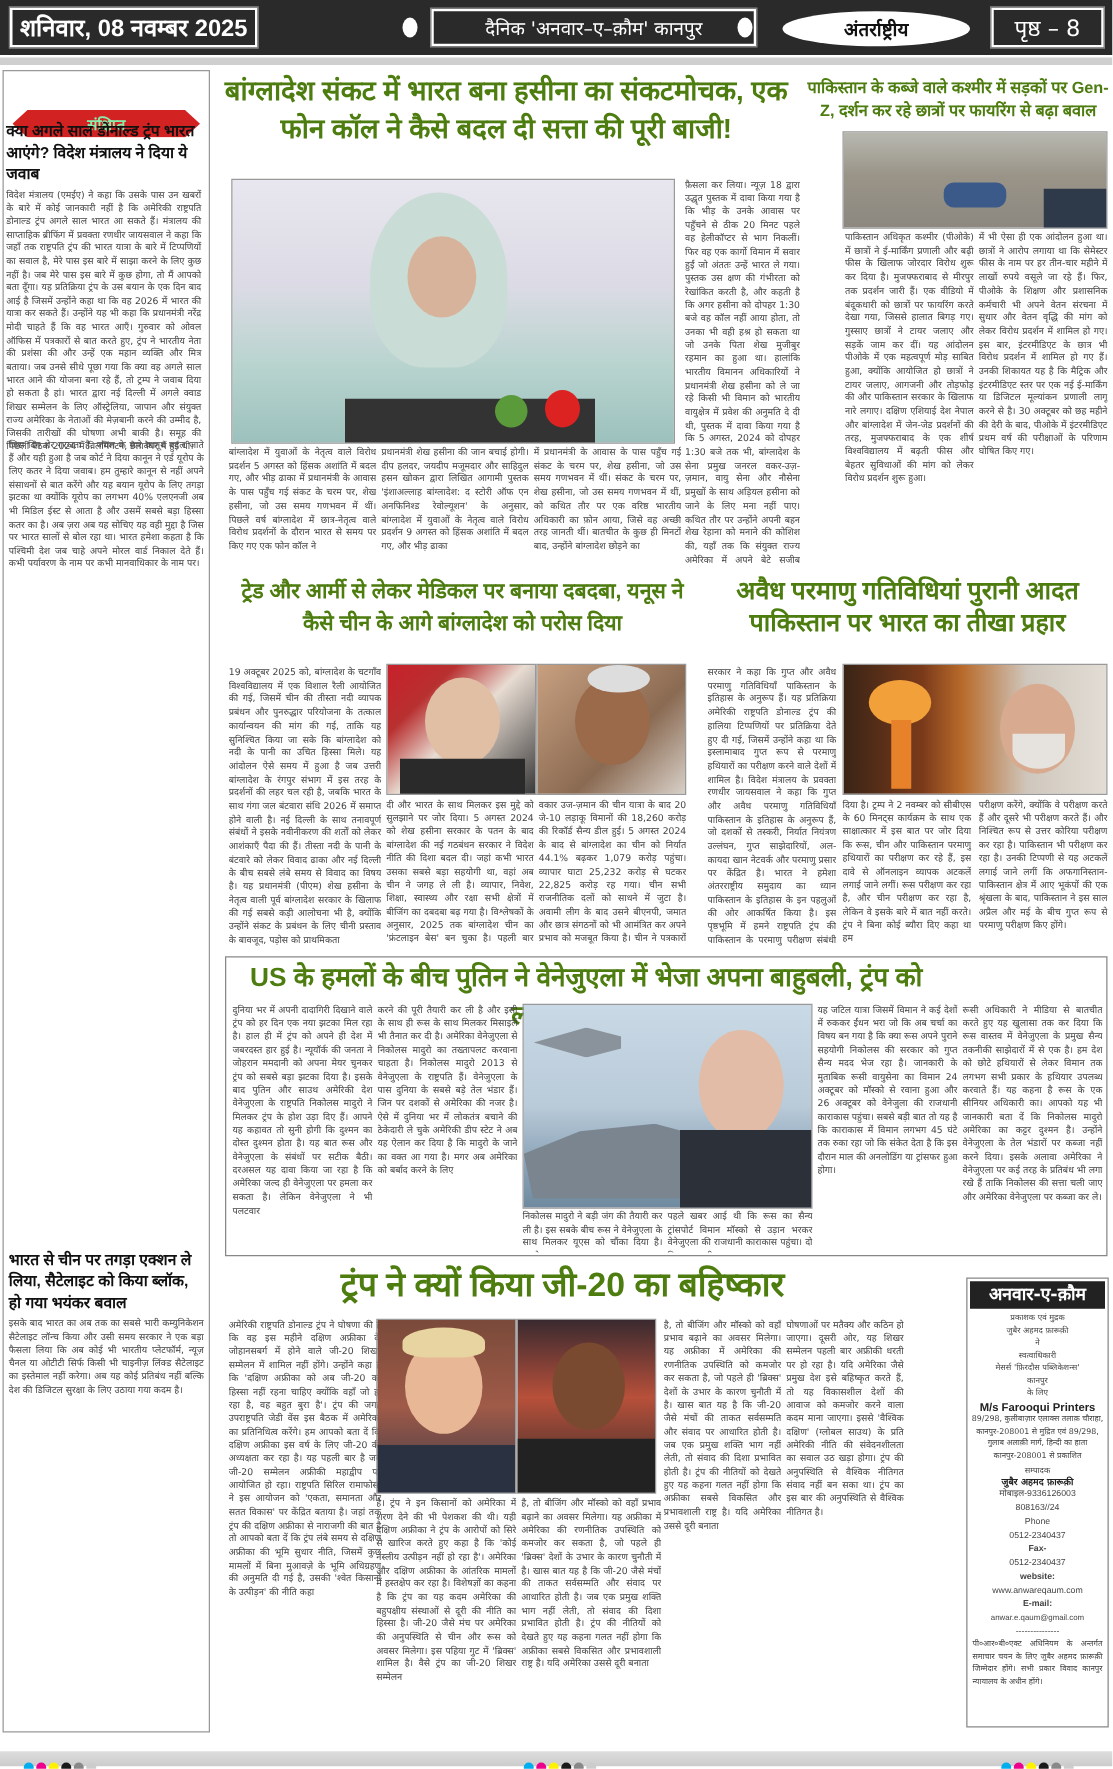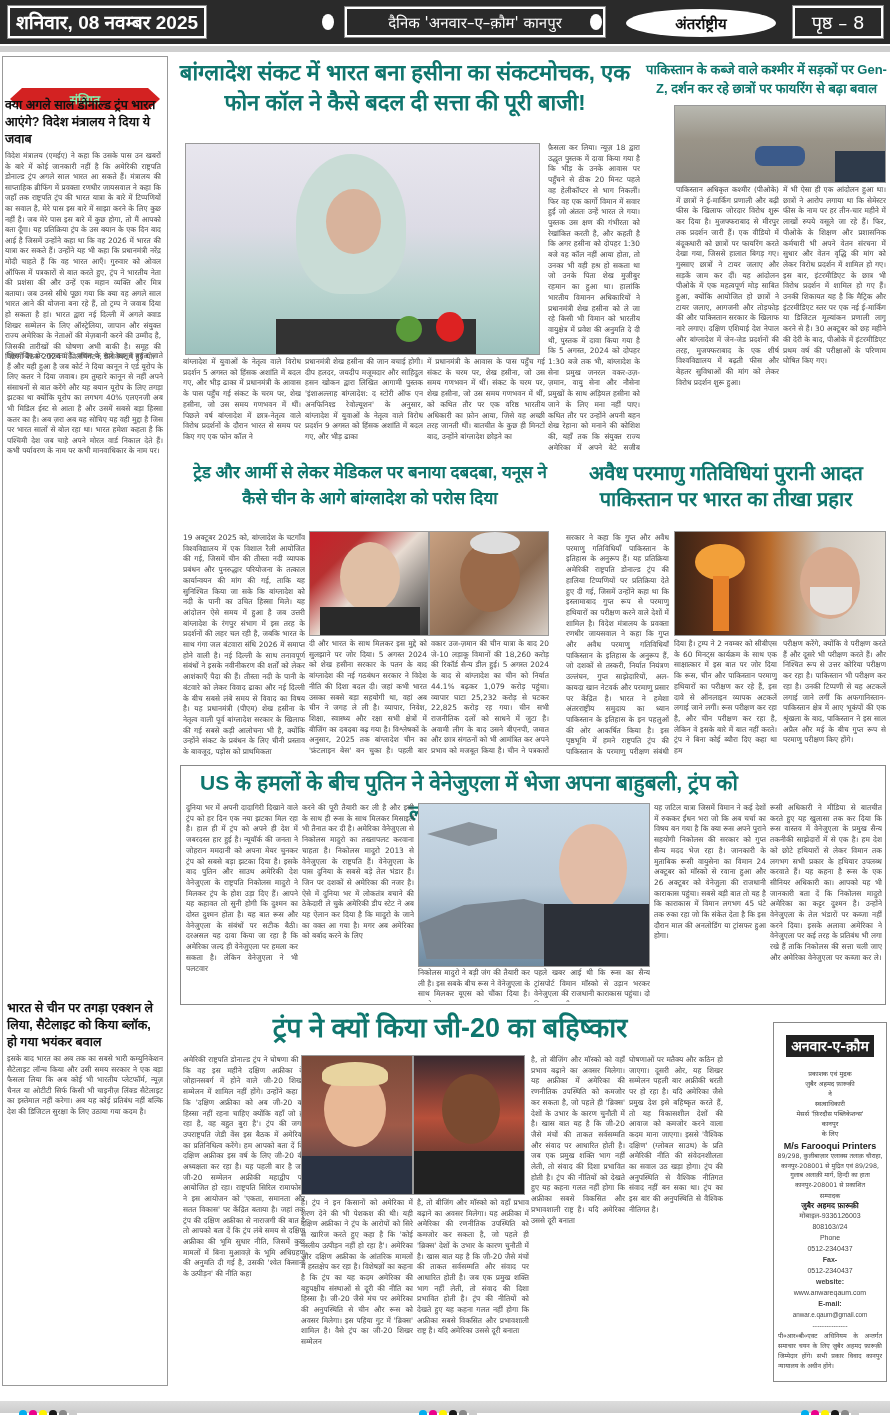--- a/index.html
+++ b/index.html
@@ -12,21 +12,21 @@
   .paper-box{left:345px;top:7px;width:260px;height:30px;border:2px solid #fff;outline:1px solid #888;color:#fff;font-size:15px;display:flex;align-items:center;justify-content:center}
   .section-oval{left:626px;top:9px;width:150px;height:28px;background:#fff;border-radius:50%;color:#111;font-weight:bold;font-size:15px;display:flex;align-items:center;justify-content:center}
   .page-box{left:793px;top:6px;width:90px;height:32px;border:2px solid #fff;outline:1px solid #888;color:#fff;font-size:18px;display:flex;align-items:center;justify-content:center}
   .mast-rule{left:0;top:44px;width:890px;height:8px;background:#cfcfcf;border-top:2px solid #fff}
   
   .leftcol{left:2px;top:56px;width:166px;height:1330px;border:1px solid #999}
   .sankshipt{left:10px;top:88px;width:150px;height:22px;background:#d32222;color:#86efac;font-weight:bold;font-size:12px;display:flex;align-items:center;justify-content:center;clip-path:polygon(8% 0,92% 0,100% 50%,92% 100%,8% 100%,0 50%)}
   .lh{font-family:"Liberation Sans",sans-serif;font-weight:bold;font-size:12.5px;line-height:17px;color:#111;padding:0 4px}
   .lb{font-size:7.4px;line-height:10.6px;color:#444;padding:0 4px;text-align:justify}
   
-  .h1{font-family:"Liberation Sans",sans-serif;font-weight:bold;color:#0f766e;text-align:center}
+  .h1{font-family:"Liberation Sans",sans-serif;font-weight:bold;color:#4d7c0f;text-align:center}
   .photo{background:#ccc;border:1px solid #999;overflow:hidden}
   .txt{font-size:7.4px;line-height:10.7px;color:#444;text-align:justify}
   .box{border:1.5px solid #888}
   .colorbar{height:12px;background:linear-gradient(#ddd,#ccc)}
   .cdot{display:inline-block;width:8px;height:8px;border-radius:50%;margin:0 1px}
 </style>
 </head>
 <body>
 
 <div class="abs mast"></div>
@@ -122,21 +122,21 @@
 <div class="abs photo" style="left:413px;top:1055px;width:112px;height:140px;background:linear-gradient(180deg,#3a2a30 0%,#b8503a 45%,#2a2a2a 100%)">
   <div style="position:absolute;left:28px;top:18px;width:58px;height:70px;border-radius:50%;background:#7a4a30"></div>
   <div style="position:absolute;left:0;top:95px;width:112px;height:45px;background:#222"></div>
 </div>
 <div class="abs txt" style="left:301px;top:1198px;width:112px;height:187px;overflow:hidden">है। ट्रंप ने इन किसानों को अमेरिका में शरण देने की भी पेशकश की थी। यही दक्षिण अफ्रीका ने ट्रंप के आरोपों को सिरे से खारिज करते हुए कहा है कि 'कोई नस्लीय उत्पीड़न नहीं हो रहा है'। अमेरिका और दक्षिण अफ्रीका के आंतरिक मामलों में हस्तक्षेप कर रहा है। विशेषज्ञों का कहना है कि ट्रंप का यह कदम अमेरिका की बहुपक्षीय संस्थाओं से दूरी की नीति का हिस्सा है। जी-20 जैसे मंच पर अमेरिका की अनुपस्थिति से चीन और रूस को अवसर मिलेगा। इस पहिया गुट में 'ब्रिक्स' शामिल है। वैसे ट्रंप का जी-20 शिखर सम्मेलन</div>
 <div class="abs txt" style="left:417px;top:1198px;width:112px;height:187px;overflow:hidden">है, तो बीजिंग और मॉस्को को वहाँ प्रभाव बढ़ाने का अवसर मिलेगा। यह अफ्रीका में अमेरिका की रणनीतिक उपस्थिति को कमजोर कर सकता है, जो पहले ही 'ब्रिक्स' देशों के उभार के कारण चुनौती में है। खास बात यह है कि जी-20 जैसे मंचों की ताकत सर्वसम्मति और संवाद पर आधारित होती है। जब एक प्रमुख शक्ति भाग नहीं लेती, तो संवाद की दिशा प्रभावित होती है। ट्रंप की नीतियों को देखते हुए यह कहना गलत नहीं होगा कि अफ्रीका सबसे विकसित और प्रभावशाली राष्ट्र है। यदि अमेरिका उससे दूरी बनाता</div>
 <div class="abs txt" style="left:531px;top:1055px;width:94px;height:330px;overflow:hidden">है, तो बीजिंग और मॉस्को को वहाँ प्रभाव बढ़ाने का अवसर मिलेगा। यह अफ्रीका में अमेरिका की रणनीतिक उपस्थिति को कमजोर कर सकता है, जो पहले ही 'ब्रिक्स' देशों के उभार के कारण चुनौती में है। खास बात यह है कि जी-20 जैसे मंचों की ताकत सर्वसम्मति और संवाद पर आधारित होती है। जब एक प्रमुख शक्ति भाग नहीं लेती, तो संवाद की दिशा प्रभावित होती है। ट्रंप की नीतियों को देखते हुए यह कहना गलत नहीं होगा कि अफ्रीका सबसे विकसित और प्रभावशाली राष्ट्र है। यदि अमेरिका उससे दूरी बनाता</div>
 <div class="abs txt" style="left:629px;top:1055px;width:94px;height:330px;overflow:hidden">घोषणाओं पर मतैक्य और कठिन हो जाएगा। दूसरी ओर, यह शिखर सम्मेलन पहली बार अफ्रीकी धरती पर हो रहा है। यदि अमेरिका जैसे प्रमुख देश इसे बहिष्कृत करते हैं, तो यह विकासशील देशों की आवाज को कमजोर करने वाला कदम माना जाएगा। इससे 'वैश्विक दक्षिण' (ग्लोबल साउथ) के प्रति अमेरिकी नीति की संवेदनशीलता का सवाल उठ खड़ा होगा। ट्रंप की अनुपस्थिति से वैश्विक नीतिगत संवाद नहीं बन सका था। ट्रंप का इस बार की अनुपस्थिति से वैश्विक नीतिगत है।</div>
 
 <div class="abs box" style="left:773px;top:1022px;width:114px;height:360px;text-align:center">
-  <div style="background:#222;color:#fff;font-weight:bold;font-size:14px;line-height:22px;margin:12px">अनवार-ए-क़ौम</div>
+  <div style="background:#222;color:#fff;font-weight:bold;font-size:14px;line-height:22px;margin:2px">अनवार-ए-क़ौम</div>
   <div style="font-size:6.5px;line-height:10px;color:#444;margin-top:2px">
     <div>प्रकाशक एवं मुद्रक</div>
     <div>जुबैर अहमद फ़ारूक़ी</div>
     <div>ने</div>
     <div>स्वत्वाधिकारी</div>
     <div>मेसर्स 'फ़िरदौस पब्लिकेशन्स'</div>
     <div>कानपुर</div>
     <div>के लिए</div>
   </div>
   <div style="font-family:'Liberation Sans',sans-serif;font-weight:bold;font-size:9px;color:#222;margin-top:2px">M/s Farooqui Printers</div>

